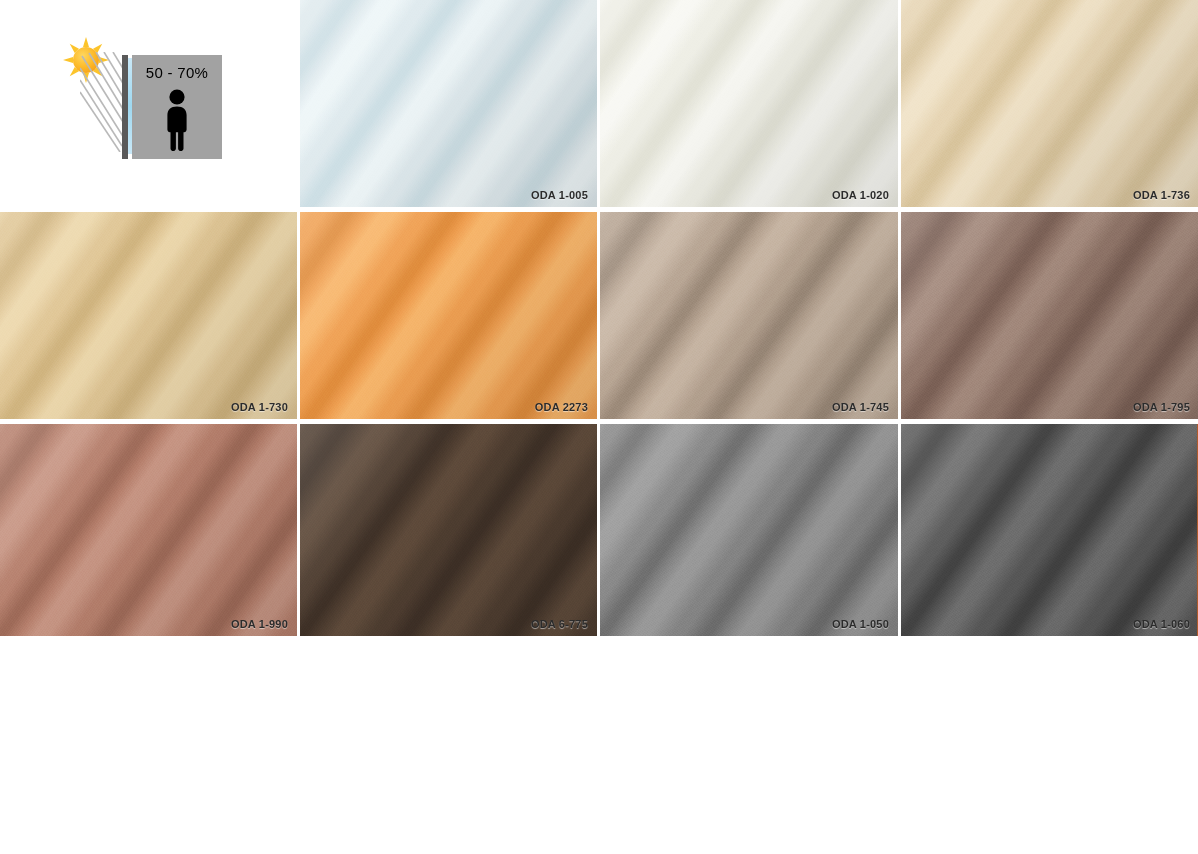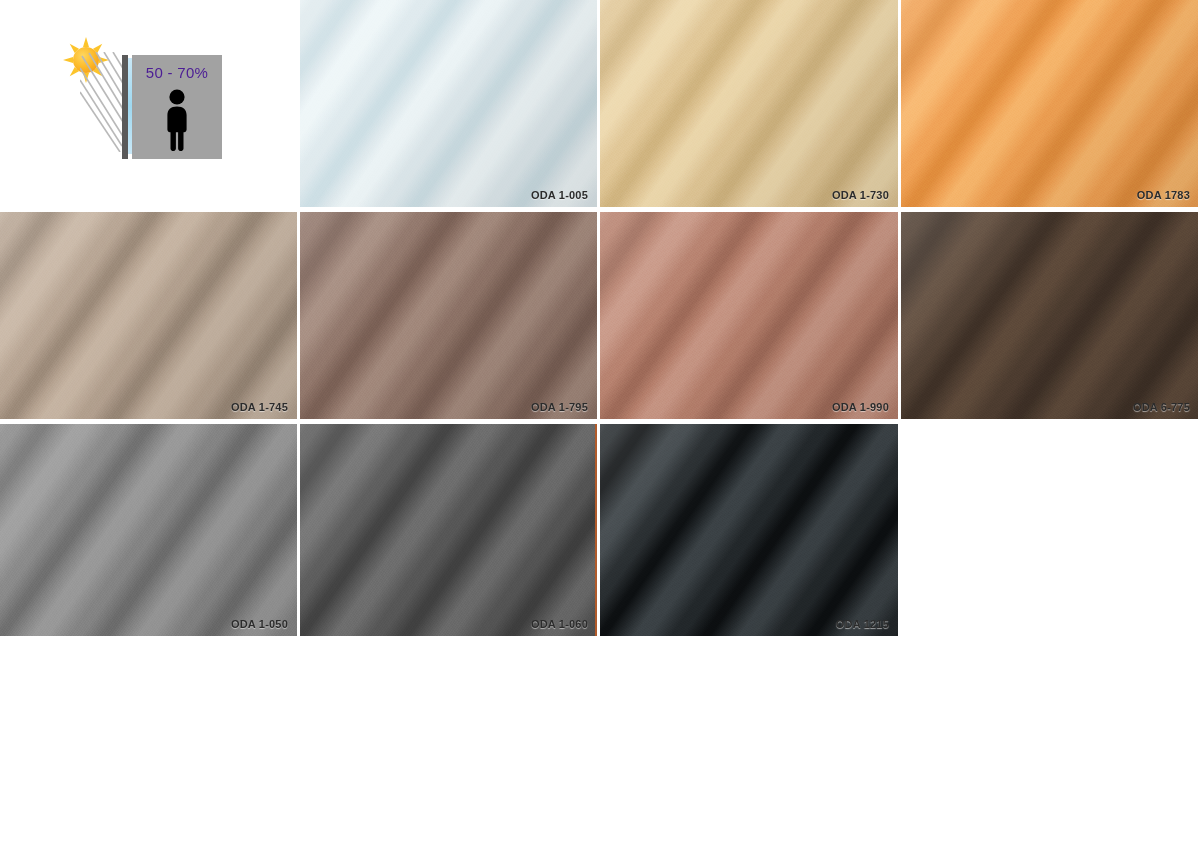--- a/index.html
+++ b/index.html
@@ -116,21 +116,21 @@
     height: 104px;
     background: #a2a2a2;
   }
   .win-pct {
     position: absolute;
     left: 0;
     top: 9px;
     width: 90px;
     text-align: center;
     font-size: 15px;
-    color: #4c1d95;
+    color: #000000;
     letter-spacing: 0.3px;
   }
   .person {
     position: absolute;
     left: 50%;
     top: 34px;
     transform: translateX(-50%);
     width: 34px;
     height: 62px;
   }
@@ -256,36 +256,52 @@
     </div>
 
     <div class="swatch">
         <div class="backdrop"></div>
         <div class="cloth" style="background: repeating-linear-gradient(rgb(238, 246, 248) 0px, rgb(238, 246, 248) 12px, rgb(223, 234, 238) 30px, rgb(223, 234, 238) 40px, rgb(205, 223, 229) 56px, rgb(205, 223, 229) 62px, rgb(223, 234, 238) 74px, rgb(238, 246, 248) 86px);">
           <div class="cloth-edge"></div>
         </div>
         <div class="shade"></div>
         <div class="swatch-label">ODA 1-005</div>
       </div>
+    <div class="swatch">
+        <div class="backdrop"></div>
+        <div class="cloth" style="background: repeating-linear-gradient(rgb(248, 248, 243) 0px, rgb(248, 248, 243) 12px, rgb(238, 238, 229) 30px, rgb(238, 238, 229) 40px, rgb(226, 226, 214) 56px, rgb(226, 226, 214) 62px, rgb(238, 238, 229) 74px, rgb(248, 248, 243) 86px);">
+          <div class="cloth-edge"></div>
+        </div>
+        <div class="shade"></div>
+        <div class="swatch-label">ODA 1-020</div>
+      </div>
+    <div class="swatch">
+        <div class="backdrop"></div>
+        <div class="cloth" style="background: repeating-linear-gradient(rgb(240, 226, 199) 0px, rgb(240, 226, 199) 12px, rgb(230, 212, 178) 30px, rgb(230, 212, 178) 40px, rgb(216, 196, 156) 56px, rgb(216, 196, 156) 62px, rgb(230, 212, 178) 74px, rgb(240, 226, 199) 86px);">
+          <div class="cloth-edge"></div>
+        </div>
+        <div class="shade"></div>
+        <div class="swatch-label">ODA 1-736</div>
+      </div>
 
     <div class="swatch">
         <div class="backdrop"></div>
         <div class="cloth" style="background: repeating-linear-gradient(rgb(237, 216, 172) 0px, rgb(237, 216, 172) 12px, rgb(224, 198, 149) 30px, rgb(224, 198, 149) 40px, rgb(208, 180, 127) 56px, rgb(208, 180, 127) 62px, rgb(224, 198, 149) 74px, rgb(237, 216, 172) 86px);">
           <div class="cloth-edge"></div>
         </div>
         <div class="shade"></div>
         <div class="swatch-label">ODA 1-730</div>
       </div>
     <div class="swatch">
         <div class="backdrop"></div>
         <div class="cloth" style="background: repeating-linear-gradient(rgb(248, 182, 107) 0px, rgb(248, 182, 107) 12px, rgb(240, 160, 82) 30px, rgb(240, 160, 82) 40px, rgb(224, 140, 60) 56px, rgb(224, 140, 60) 62px, rgb(240, 160, 82) 74px, rgb(248, 182, 107) 86px);">
           <div class="cloth-edge"></div>
         </div>
         <div class="shade"></div>
-        <div class="swatch-label">ODA 1783</div>
+        <div class="swatch-label">ODA 2273</div>
       </div>
     <div class="swatch">
         <div class="backdrop"></div>
         <div class="cloth" style="background: repeating-linear-gradient(rgb(200, 182, 164) 0px, rgb(200, 182, 164) 12px, rgb(182, 163, 145) 30px, rgb(182, 163, 145) 40px, rgb(156, 138, 121) 56px, rgb(156, 138, 121) 62px, rgb(182, 163, 145) 74px, rgb(200, 182, 164) 86px);">
           <div class="cloth-edge"></div>
         </div>
         <div class="shade"></div>
         <div class="swatch-label">ODA 1-745</div>
       </div>
     <div class="swatch">
@@ -324,24 +340,16 @@
       </div>
     <div class="swatch">
         <div class="backdrop"></div>
         <div class="cloth" style="background: repeating-linear-gradient(rgb(110, 110, 110) 0px, rgb(110, 110, 110) 12px, rgb(88, 88, 88) 30px, rgb(88, 88, 88) 40px, rgb(66, 66, 66) 56px, rgb(66, 66, 66) 62px, rgb(88, 88, 88) 74px, rgb(110, 110, 110) 86px);">
           <div class="cloth-edge"></div>
         </div>
         <div class="shade"></div>
         <div class="edge-stripe"></div>
         <div class="swatch-label">ODA 1-060</div>
       </div>
-    <div class="swatch">
-        <div class="backdrop"></div>
-        <div class="cloth" style="background: repeating-linear-gradient(rgb(59, 66, 70) 0px, rgb(59, 66, 70) 12px, rgb(35, 40, 43) 30px, rgb(35, 40, 43) 40px, rgb(12, 15, 17) 56px, rgb(12, 15, 17) 62px, rgb(35, 40, 43) 74px, rgb(59, 66, 70) 86px);">
-          <div class="cloth-edge"></div>
-        </div>
-        <div class="shade"></div>
-        <div class="swatch-label">ODA 1215</div>
-      </div>
     <div class="swatch empty"></div>
 
   </div>
 </div>
 
 </body></html>

